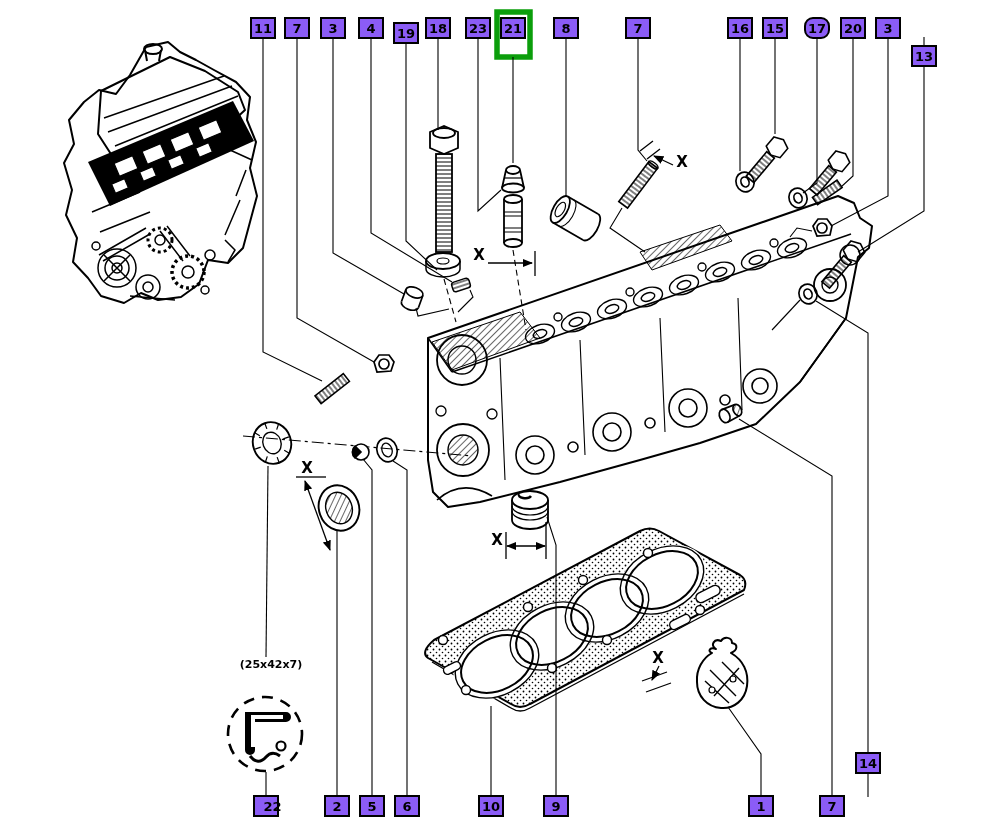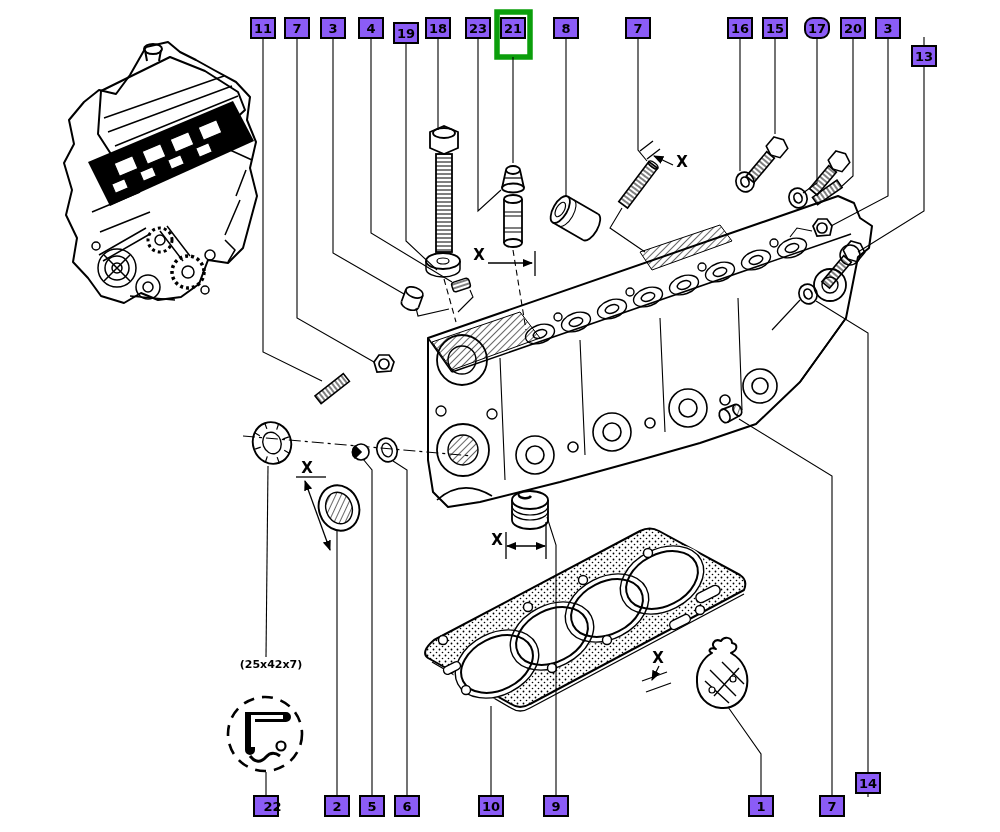--- a/index.html
+++ b/index.html
@@ -379,21 +379,21 @@
       <div class="callout" style="left: 875px; top: 17px;">3</div>
       <div class="callout" style="left: 911px; top: 32px; margin-top: 13px;">13</div>
       <div class="callout" style="left: 253px; top: 795px; padding-left: 13px;">22</div>
       <div class="callout" style="left: 324px; top: 795px;">2</div>
       <div class="callout" style="left: 359px; top: 795px;">5</div>
       <div class="callout" style="left: 394px; top: 795px;">6</div>
       <div class="callout" style="left: 478px; top: 795px;">10</div>
       <div class="callout" style="left: 543px; top: 795px;">9</div>
       <div class="callout" style="left: 748px; top: 795px;">1</div>
       <div class="callout" style="left: 819px; top: 795px;">7</div>
-      <div class="callout" style="left: 855px; top: 772px;">14</div>
+      <div class="callout" style="left: 855px; top: 752px;">14</div>
     </div>
   <div id="xmark-layer">
       <span class="xmark" style="left: 471px; top: 248px;">X</span>
       <span class="xmark" style="left: 674px; top: 155px;">X</span>
       <span class="xmark" style="left: 299px; top: 461px;">X</span>
       <span class="xmark" style="left: 489px; top: 533px;">X</span>
       <span class="xmark" style="left: 650px; top: 651px;">X</span>
     </div>
 </div>
 

